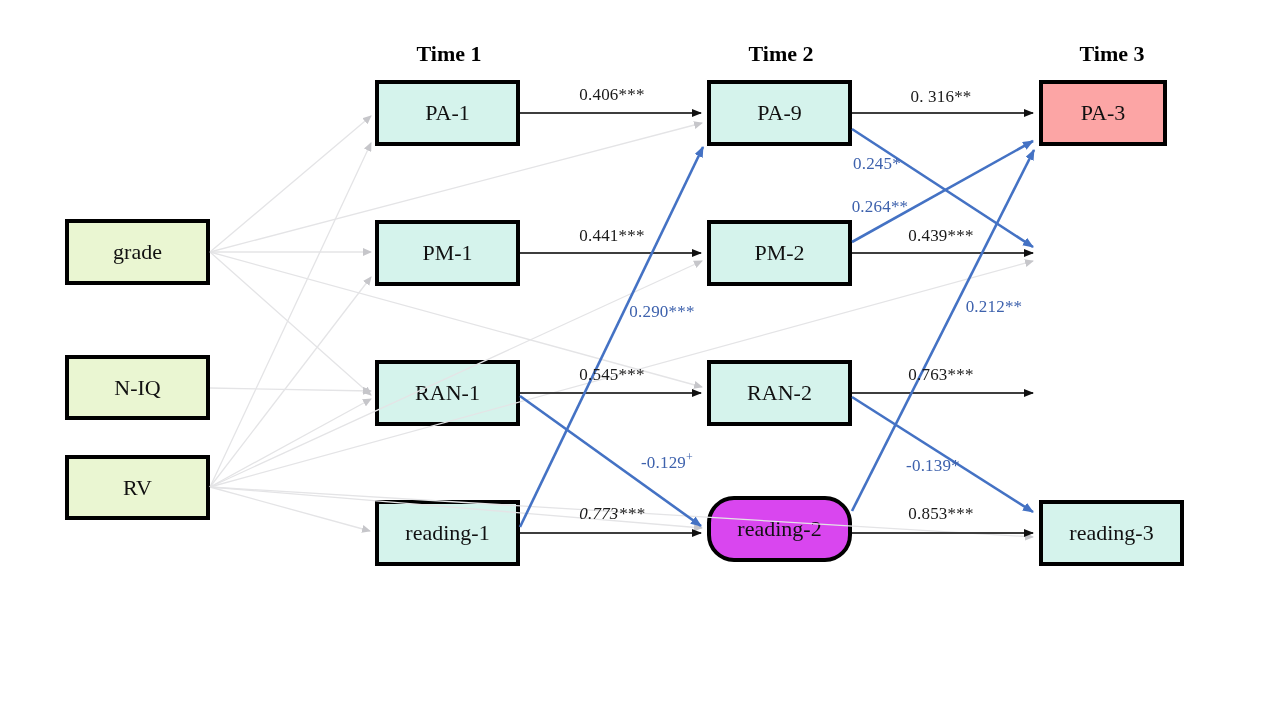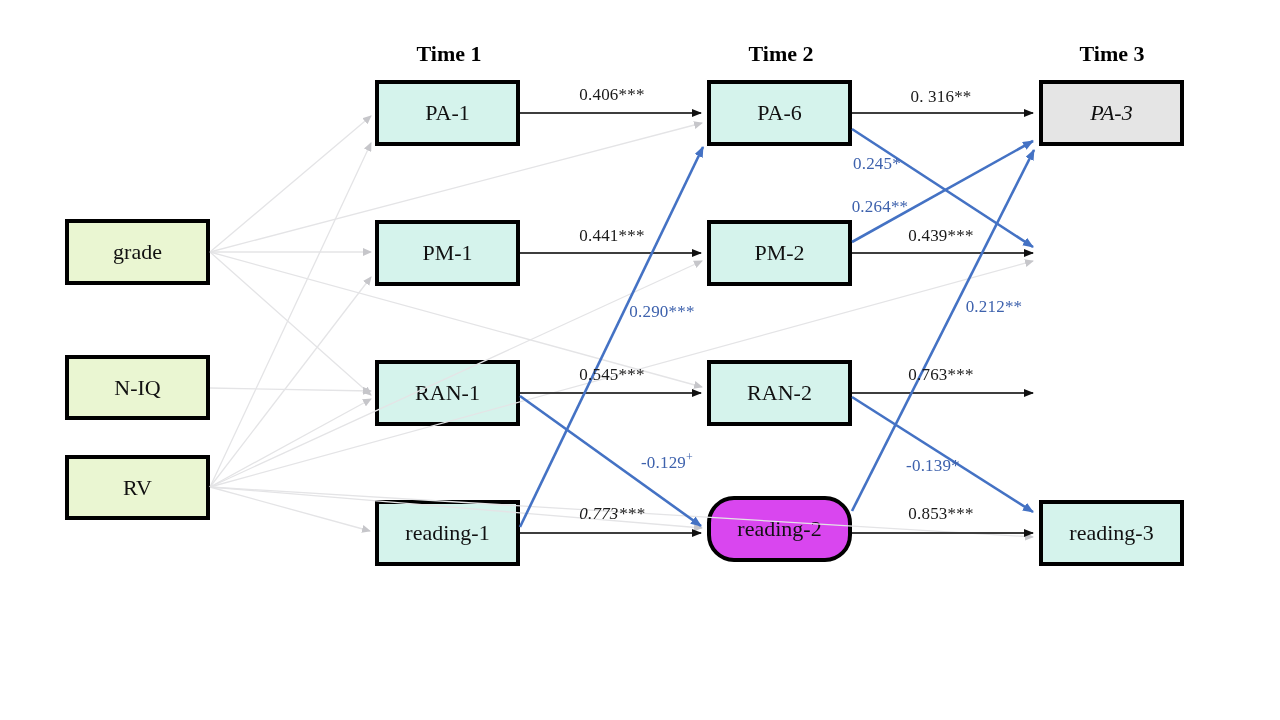--- a/index.html
+++ b/index.html
@@ -43,32 +43,32 @@
     <div class="node" style="left: 375px; top: 220px; width: 145px; height: 66px; background: rgb(213, 243, 236); border-color: rgb(0, 0, 0);">
       <span>PM-1</span>
     </div>
     <div class="node" style="left: 375px; top: 360px; width: 145px; height: 66px; background: rgb(213, 243, 236); border-color: rgb(0, 0, 0);">
       <span>RAN-1</span>
     </div>
     <div class="node" style="left: 375px; top: 500px; width: 145px; height: 66px; background: rgb(213, 243, 236); border-color: rgb(0, 0, 0);">
       <span>reading-1</span>
     </div>
     <div class="node" style="left: 707px; top: 80px; width: 145px; height: 66px; background: rgb(213, 243, 236); border-color: rgb(0, 0, 0);">
-      <span>PA-6</span>
+      <span>PA-9</span>
     </div>
     <div class="node" style="left: 707px; top: 220px; width: 145px; height: 66px; background: rgb(213, 243, 236); border-color: rgb(0, 0, 0);">
       <span>PM-2</span>
     </div>
     <div class="node" style="left: 707px; top: 360px; width: 145px; height: 66px; background: rgb(213, 243, 236); border-color: rgb(0, 0, 0);">
       <span>RAN-2</span>
     </div>
     <div class="node" style="left: 707px; top: 496px; width: 145px; height: 66px; background: #d946ef; border-color: rgb(0, 0, 0); border-radius: 27px;">
       <span>reading-2</span>
     </div>
-    <div class="node" style="left: 1039px; top: 80px; width: 145px; height: 66px; background: #e5e5e5; border-color: rgb(0, 0, 0); font-style: italic;">
+    <div class="node" style="left: 1039px; top: 80px; width: 128px; height: 66px; background: #fca5a5; border-color: rgb(0, 0, 0);">
       <span>PA-3</span>
     </div>
     <div class="node" style="left: 1039px; top: 500px; width: 145px; height: 66px; background: rgb(213, 243, 236); border-color: rgb(0, 0, 0);">
       <span>reading-3</span>
     </div>
     <div class="hdr" style="left: 449px; top: 54px;">Time 1</div>
     <div class="hdr" style="left: 781px; top: 54px;">Time 2</div>
     <div class="hdr" style="left: 1112px; top: 54px;">Time 3</div>
     <svg id="edges" width="1280" height="720">
       <defs>

